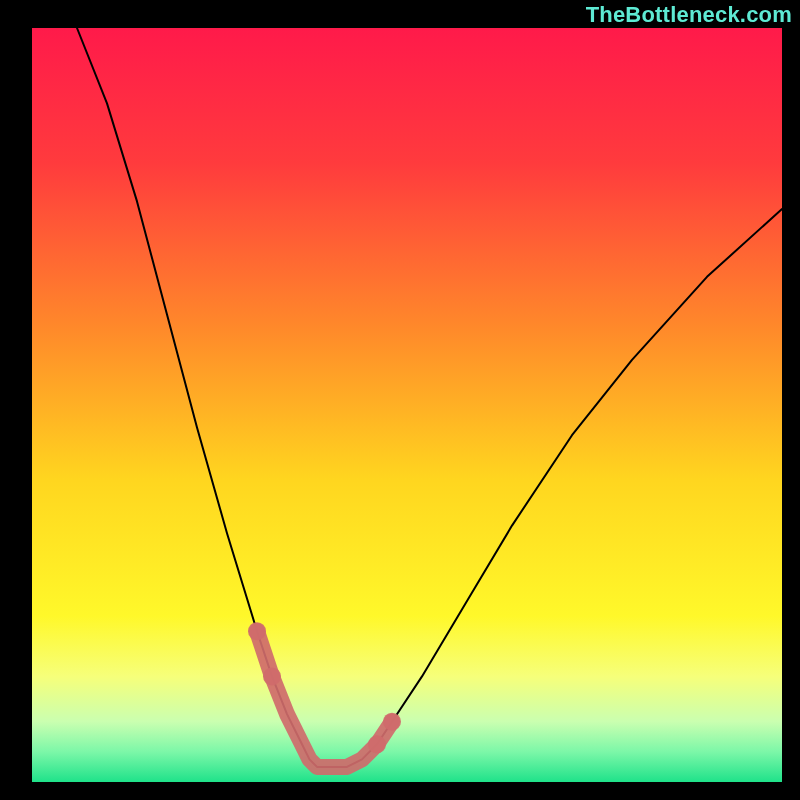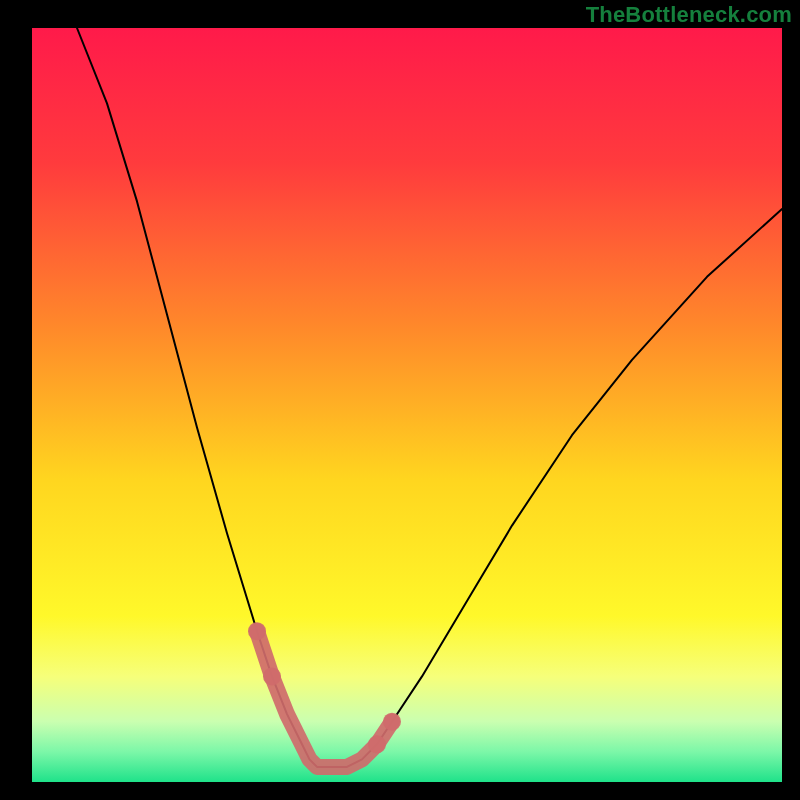--- a/index.html
+++ b/index.html
@@ -15,21 +15,21 @@
     inset: 0;
     background: #000;
   }
   .watermark {
     position: absolute;
     top: 2px;
     right: 8px;
     font-family: Arial, Helvetica, sans-serif;
     font-size: 22px;
     font-weight: 600;
-    color: #15803d;
+    color: #5eead4;
     letter-spacing: 0.2px;
   }
   svg {
     display: block;
   }
 </style>
 </head>
 <body>
 
 <div class="frame">

